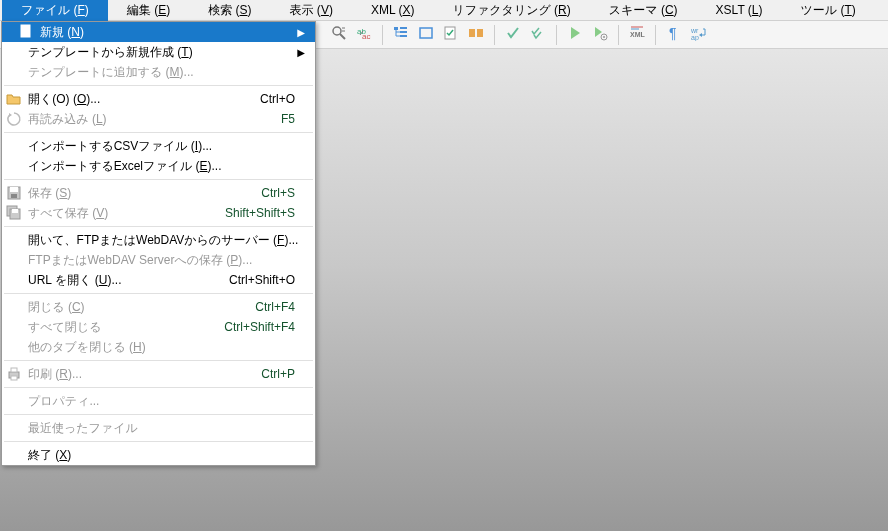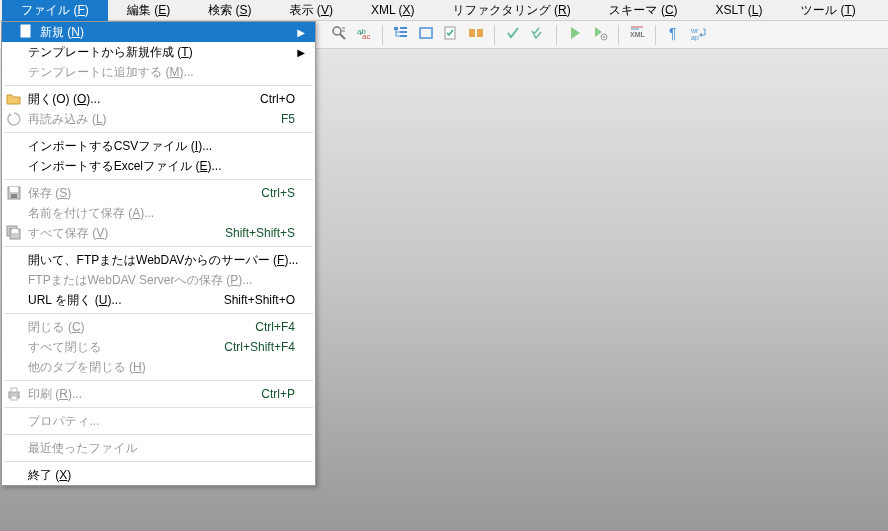--- a/index.html
+++ b/index.html
@@ -221,25 +221,20 @@
           <rect x="2" y="2" width="12" height="12" fill="#c9c9c9" stroke="#999"></rect>
           <rect x="4" y="2" width="8" height="5" fill="#fff"></rect>
           <rect x="5" y="9" width="6" height="4" fill="#888"></rect>
         </svg>
       </div>
       <div class="mi-label">保存 (<span class="accel">S</span>)</div>
       <div class="mi-short">Ctrl+S</div>
       <div class="mi-arrow"></div>
     </div>
     <div class="mi disabled">
-      <div class="mi-icon"></div>
-      <div class="mi-label">名前を付けて保存 (<span class="accel">A</span>)...</div>
-      <div class="mi-arrow"></div>
-    </div>
-    <div class="mi disabled">
       <div class="mi-icon">
         <svg viewBox="0 0 16 16">
           <rect x="1" y="1" width="10" height="10" fill="#ccc" stroke="#999"></rect>
           <rect x="4" y="4" width="10" height="10" fill="#ccc" stroke="#999"></rect>
           <rect x="6" y="4" width="6" height="4" fill="#fff"></rect>
         </svg>
       </div>
       <div class="mi-label">すべて保存 (<span class="accel">V</span>)</div>
       <div class="mi-short">Shift+Shift+S</div>
       <div class="mi-arrow"></div>
@@ -251,21 +246,21 @@
       <div class="mi-arrow"></div>
     </div>
     <div class="mi disabled">
       <div class="mi-icon"></div>
       <div class="mi-label">FTPまたはWebDAV Serverへの保存 (<span class="accel">P</span>)...</div>
       <div class="mi-arrow"></div>
     </div>
     <div class="mi">
       <div class="mi-icon"></div>
       <div class="mi-label">URL を開く (<span class="accel">U</span>)...</div>
-      <div class="mi-short">Shift+Shift+O</div>
+      <div class="mi-short">Ctrl+Shift+O</div>
       <div class="mi-arrow"></div>
     </div>
     <div class="menu-sep"></div>
     <div class="mi disabled">
       <div class="mi-icon"></div>
       <div class="mi-label">閉じる (<span class="accel">C</span>)</div>
       <div class="mi-short">Ctrl+F4</div>
       <div class="mi-arrow"></div>
     </div>
     <div class="mi disabled">

